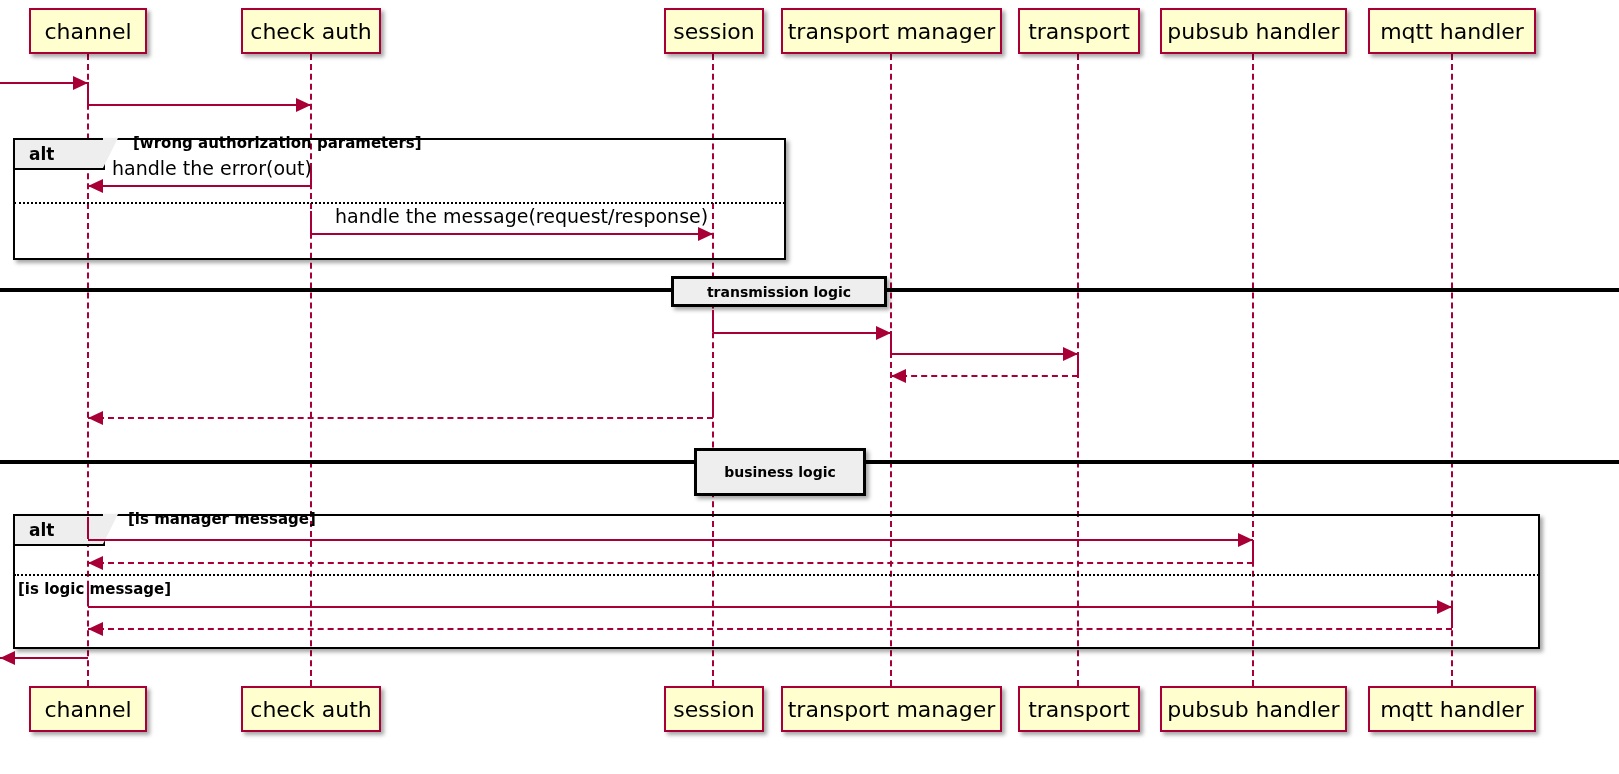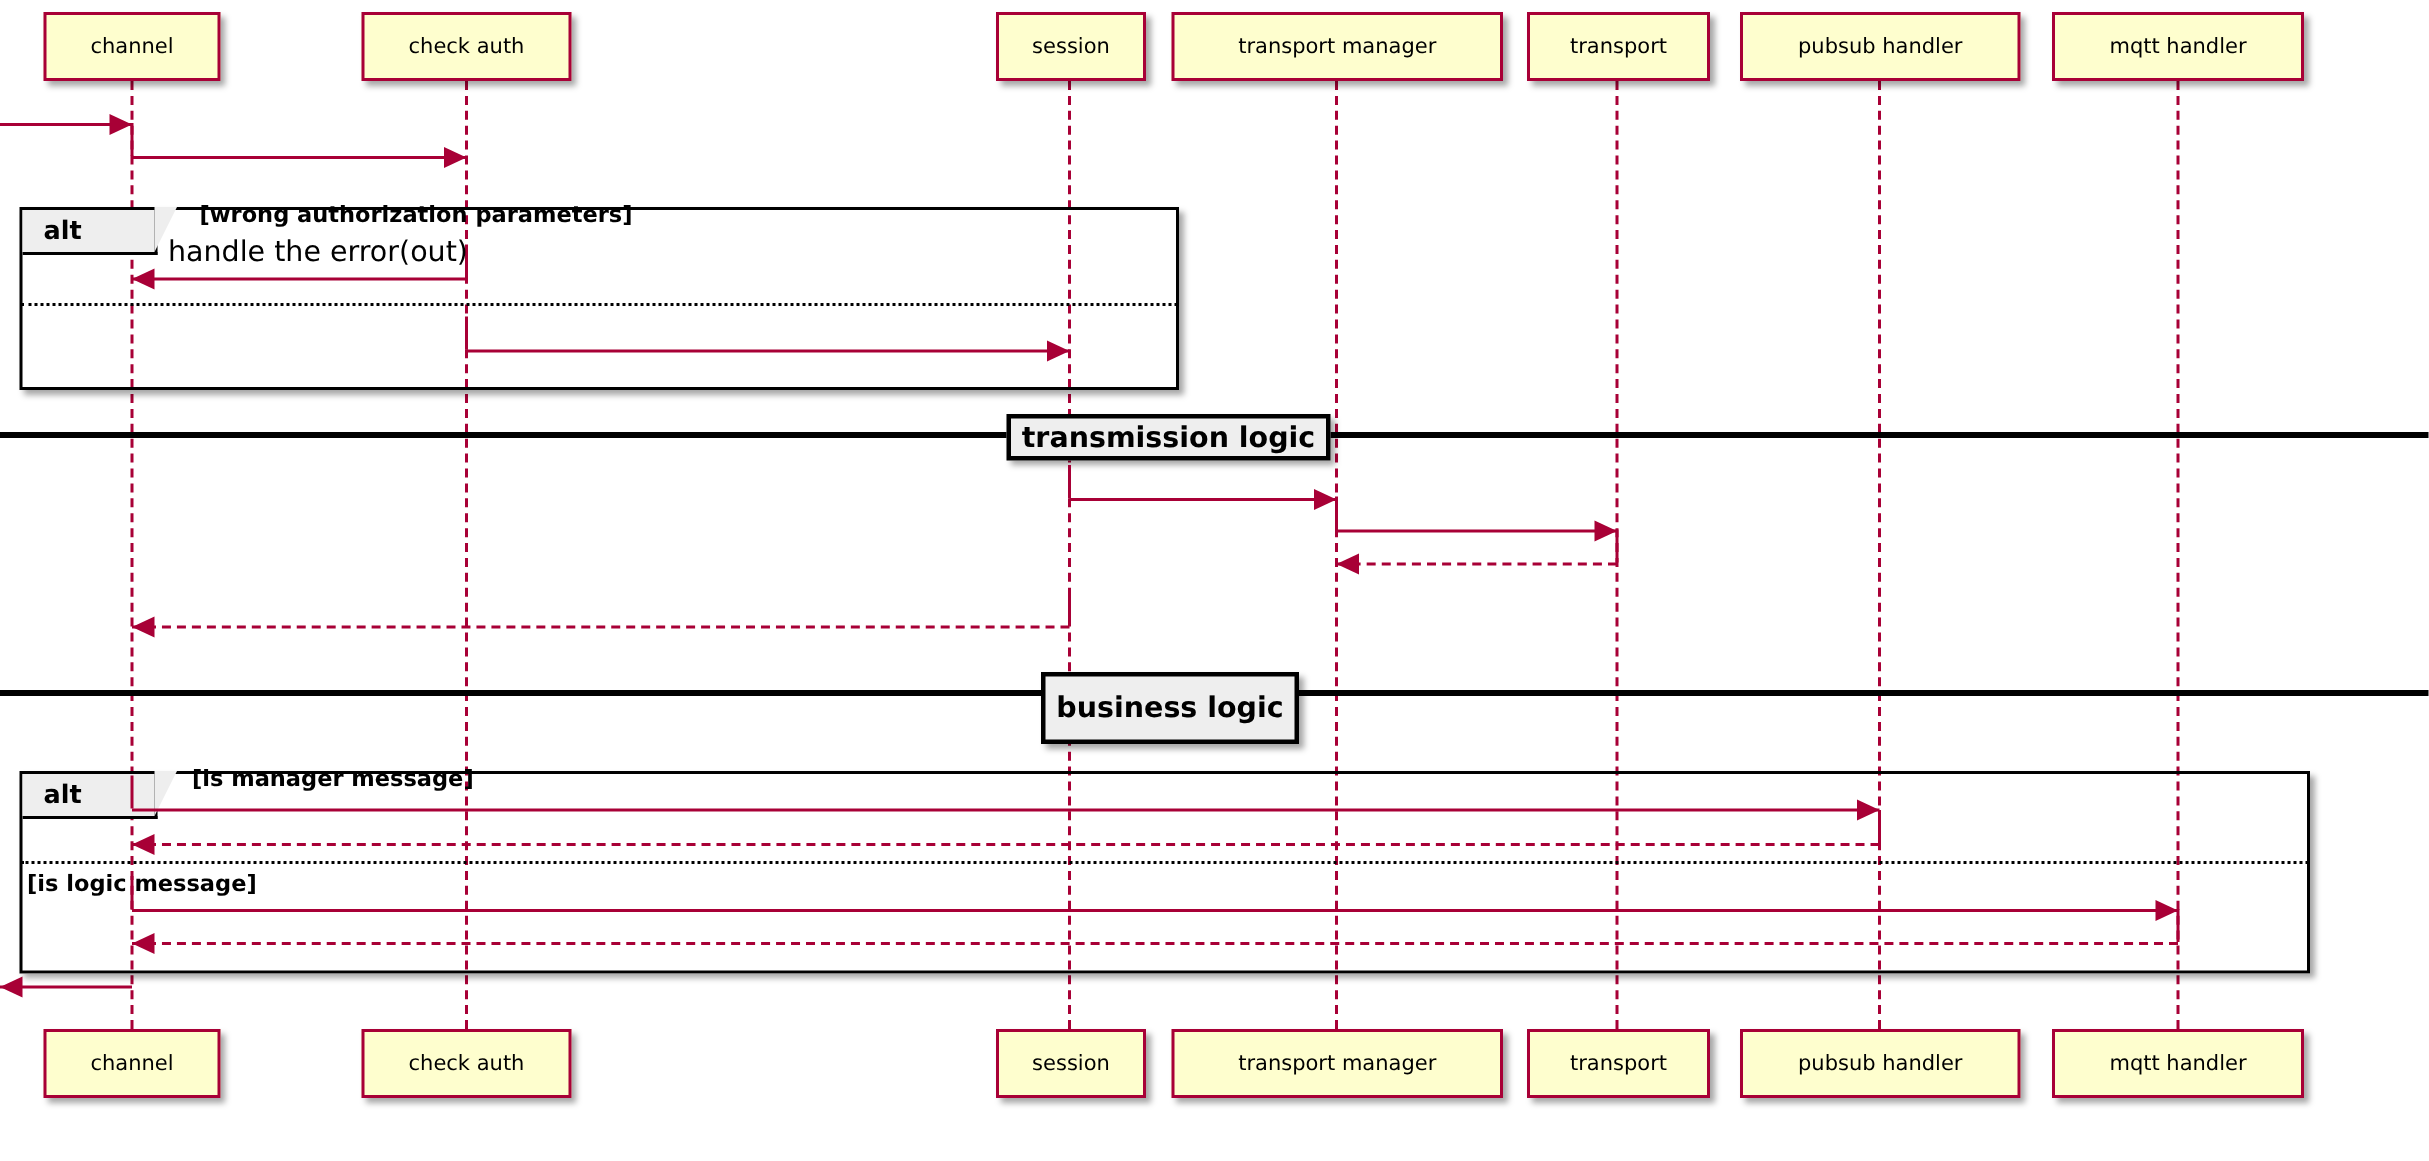--- a/index.html
+++ b/index.html
@@ -9,21 +9,21 @@
   }
   #stage{position:absolute;left:0;top:0;width:1619px;height:774px;}
 
   
   .participant{
     position:absolute;
     background:#FEFECE;
     border:2px solid #A80036;
     box-sizing:border-box;
     display:flex;align-items:center;justify-content:center;
-    font-size:14px;color:#000;
+    font-size:22px;color:#000;
     box-shadow:3px 3px 4px rgba(0,0,0,0.35);
     white-space:nowrap;
     letter-spacing:0px;
   }
 
   
   .lifeline{
     position:absolute;width:0;
     border-left:2px dashed #A80036;
   }
@@ -101,21 +101,21 @@
     border-top:2px solid #000;
     border-bottom:2px solid #000;
     box-sizing:content-box;
   }
   .divider-box{
     position:absolute;
     background:#EEEEEE;
     border:3px solid #000;
     box-sizing:border-box;
     display:flex;align-items:center;justify-content:center;
-    font-size:19px;font-weight:bold;color:#000;
+    font-size:14px;font-weight:bold;color:#000;
     white-space:nowrap;
     box-shadow:3px 3px 4px rgba(0,0,0,0.35);
     padding:0 12px;
   }
 </style>
 </head>
 <body>
 
 <div id="stage">
     <div class="lifeline" style="left: 87px; top: 54px; height: 632px;"></div>
@@ -191,20 +191,21 @@
     <div class="msg-line" style="left: 88px; top: 104px; width: 223px;"></div>
     <div class="msg-stem" style="left: 87px; top: 82px; height: 22px;"></div>
     <div class="arrow-head arrow-right" style="left: 296px; top: 98px;"></div>
     <div class="msg-line" style="left: 88px; top: 185px; width: 223px;"></div>
     <div class="msg-stem" style="left: 310px; top: 163px; height: 22px;"></div>
     <div class="arrow-head arrow-left" style="left: 88px; top: 179px;"></div>
     <div class="msg-text" style="left: 112px; top: 157px;">handle the error(out)</div>
     <div class="msg-line" style="left: 311px; top: 233px; width: 402px;"></div>
     <div class="msg-stem" style="left: 310px; top: 211px; height: 22px;"></div>
     <div class="arrow-head arrow-right" style="left: 698px; top: 227px;"></div>
+    <div class="msg-text" style="left: 335px; top: 205px;">handle the message(request/response)</div>
     <div class="msg-line" style="left: 713px; top: 332px; width: 178px;"></div>
     <div class="msg-stem" style="left: 712px; top: 310px; height: 22px;"></div>
     <div class="arrow-head arrow-right" style="left: 876px; top: 326px;"></div>
     <div class="msg-line" style="left: 891px; top: 353px; width: 187px;"></div>
     <div class="msg-stem" style="left: 890px; top: 331px; height: 22px;"></div>
     <div class="arrow-head arrow-right" style="left: 1063px; top: 347px;"></div>
     <div class="msg-line dotted" style="left: 891px; top: 375px; width: 187px;"></div>
     <div class="msg-stem" style="left: 1077px; top: 353px; height: 22px;"></div>
     <div class="arrow-head arrow-left" style="left: 891px; top: 369px;"></div>
     <div class="msg-line dotted" style="left: 88px; top: 417px; width: 625px;"></div>

